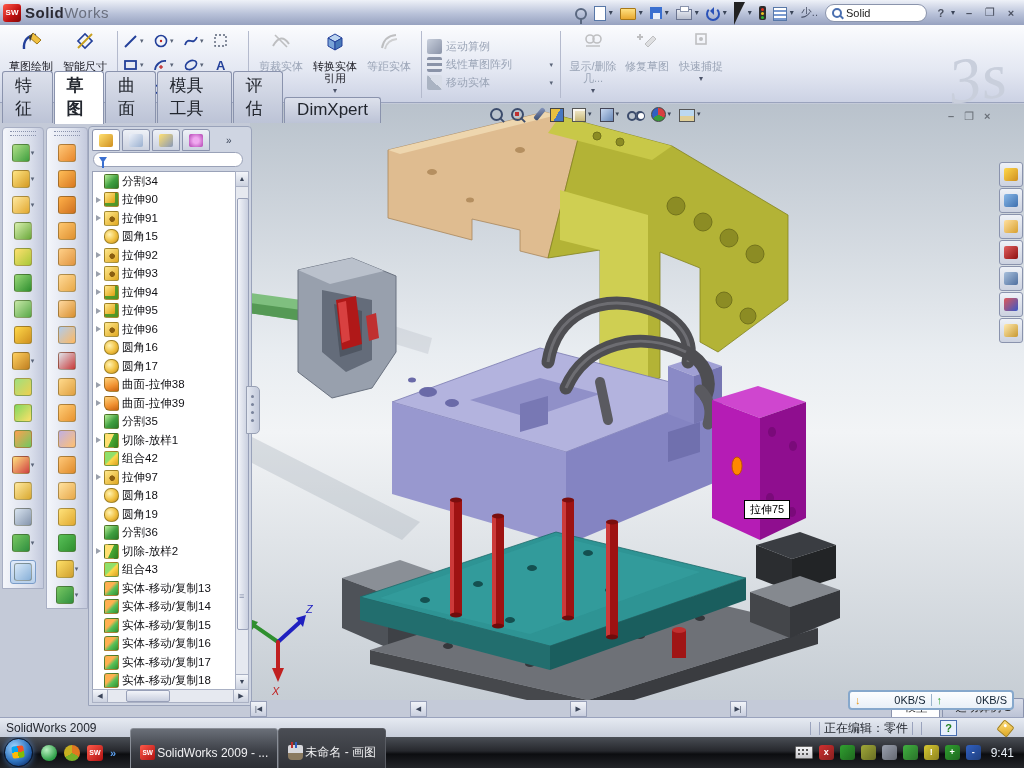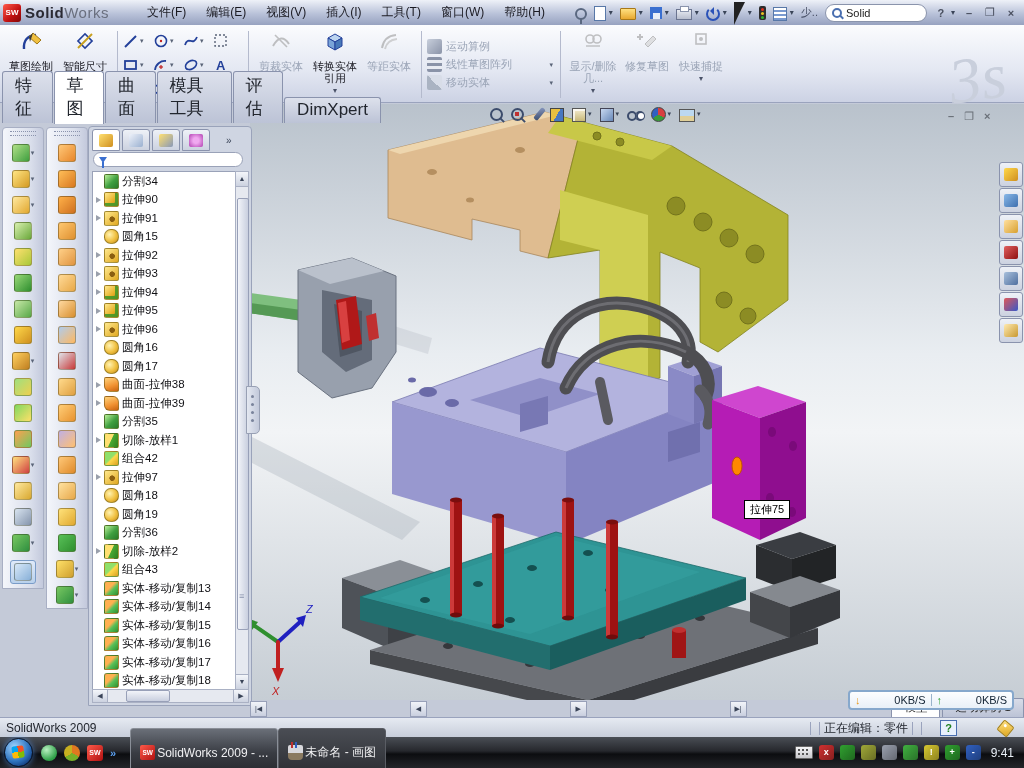--- a/index.html
+++ b/index.html
@@ -60,21 +60,21 @@
   .stack{display:flex;flex-direction:column;justify-content:center;gap:3px;width:128px;}
   .srow{display:flex;align-items:center;gap:4px;font-size:11px;color:#9aa4b6;}
   .srow .scar{margin-left:auto;margin-right:2px;}
   .gico{width:15px;height:15px;border-radius:2px;flex:none;}
   #watermark{position:absolute;right:18px;top:22px;font-family:"Liberation Serif","DejaVu Serif",serif;
      font-style:italic;font-size:64px;color:#c9cfdc;transform:rotate(-8deg);line-height:1;}
   
   #tabbar{left:0;top:103px;width:380px;height:20px;display:flex;align-items:flex-end;padding-left:2px;z-index:6;}
   .ctab{padding:2px 12px 3px;margin-right:1px;border:1px solid #8a93ad;border-bottom:none;
     background:linear-gradient(#dde1ec,#bcc3d6);border-radius:3px 3px 0 0;color:#22262e;font-size:17px;}
-  .ctab.active{background:#fff;font-weight:normal;position:relative;top:1px;padding-bottom:4px;}
+  .ctab.active{background:#fff;font-weight:bold;position:relative;top:1px;padding-bottom:4px;}
   
   .ltb{width:40px;background:linear-gradient(90deg,#f4f6fb,#d9deeb 70%,#c3c9dc);
     border:1px solid #a8afc4;border-radius:4px 4px 0 0;display:flex;flex-direction:column;
     align-items:center;padding:3px 0 4px;gap:8px;z-index:5;}
   .grip{width:26px;height:3px;border-top:1px dotted #8a93ad;border-bottom:1px dotted #8a93ad;flex:none;}
   .lslot{display:flex;align-items:center;gap:1px;height:18px;}
   .lticon{width:16px;height:16px;border-radius:3px;border:1px solid rgba(80,75,40,.4);}
   .lcaret{font-size:7px;color:#5a6478;}
   .lslot.pressed{border:1px solid #7a9cc8;background:linear-gradient(#dfeafa,#b9d1ec);border-radius:3px;padding:2px 3px;}
   
@@ -205,29 +205,20 @@
   #clock{color:#e8eef5;font-size:12px;margin-left:4px;}
 </style>
 </head>
 <body>
 
 <div id="app">
 
   <div class="abs" id="titlebar">
     <div id="swlogo">SW</div>
     <div id="brand"><span>Solid</span><span class="lite">Works</span></div>
-    <div id="menubar">
-        <div class="menu-item">文件(F)</div>
-        <div class="menu-item">编辑(E)</div>
-        <div class="menu-item">视图(V)</div>
-        <div class="menu-item">插入(I)</div>
-        <div class="menu-item">工具(T)</div>
-        <div class="menu-item">窗口(W)</div>
-        <div class="menu-item">帮助(H)</div>
-      </div>
     <div id="tbar-right">
       <span class="tico ti-pin"></span>
       <span class="tico ti-new"></span>
         <span class="tcaret">▾</span>
       <span class="tico ti-open"></span>
         <span class="tcaret">▾</span>
       <span class="tico ti-save"></span>
         <span class="tcaret">▾</span>
       <span class="tico ti-print"></span>
         <span class="tcaret">▾</span>

